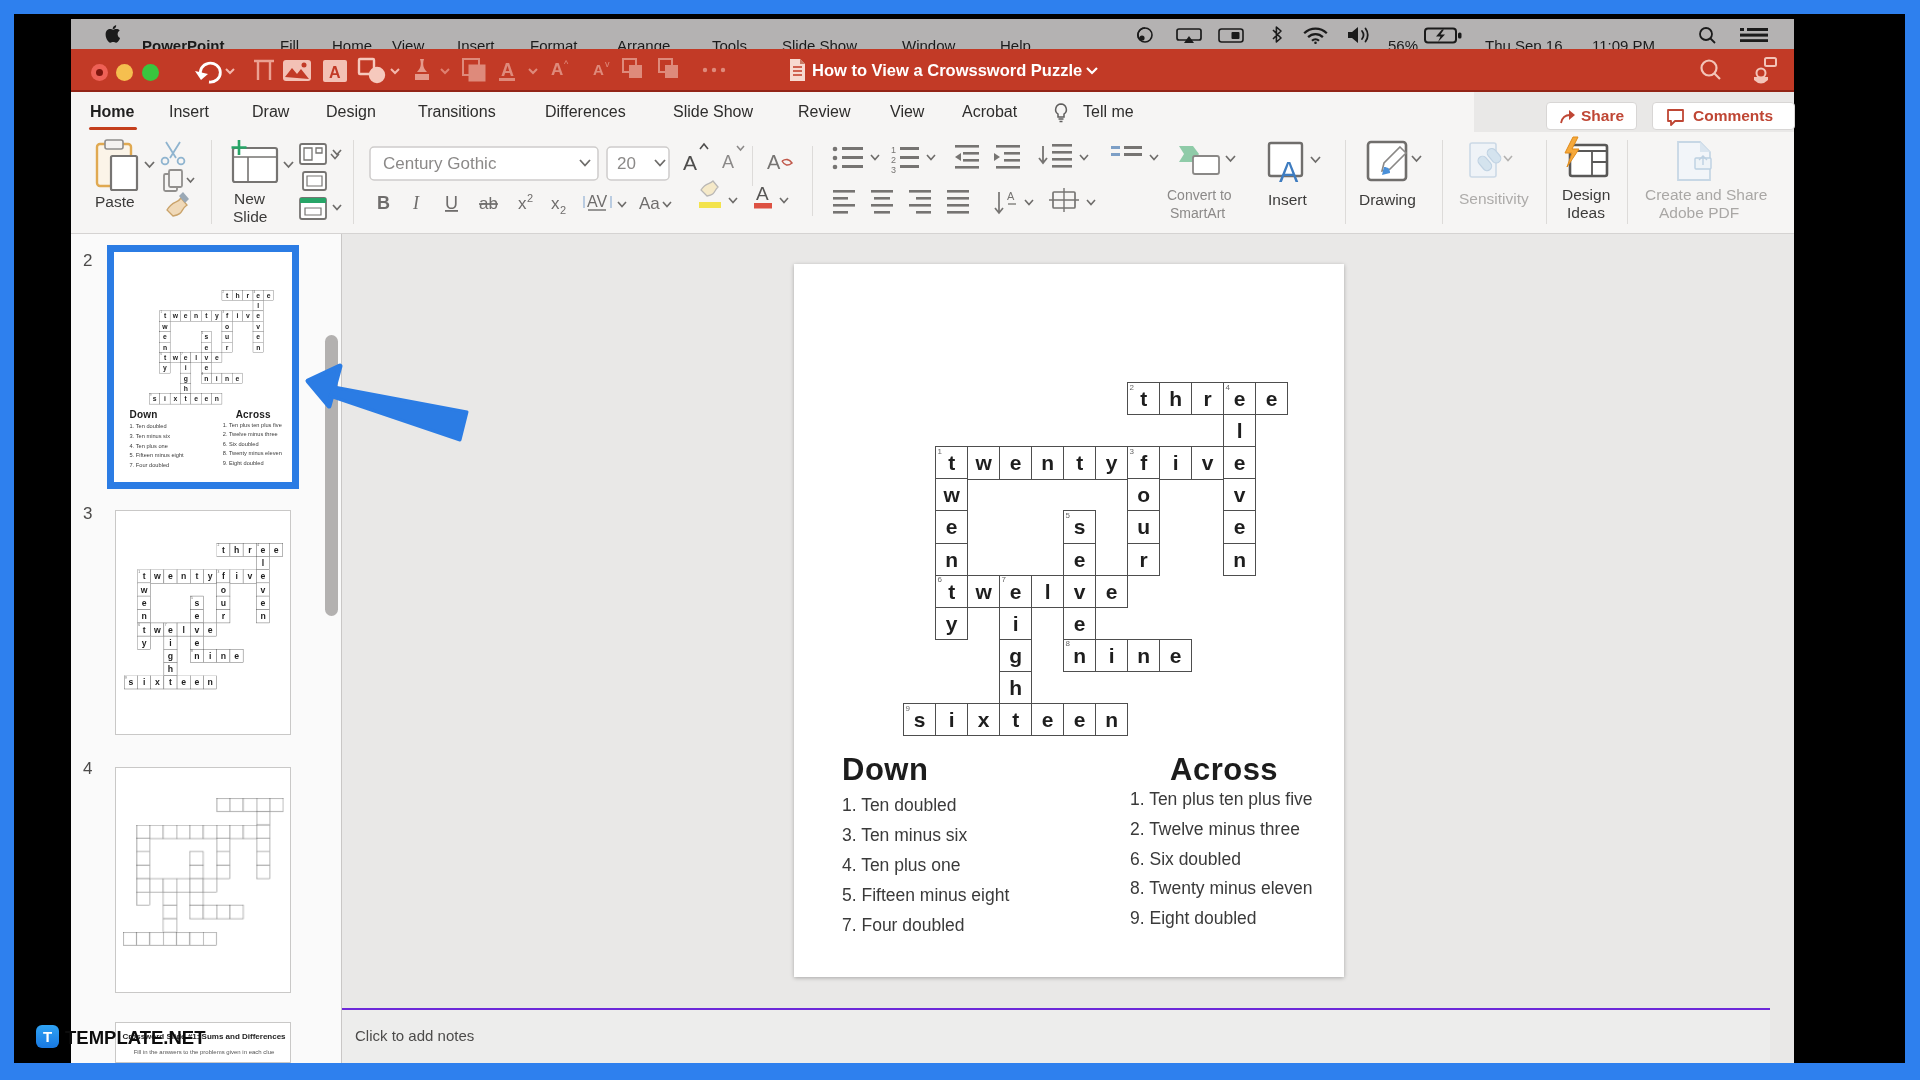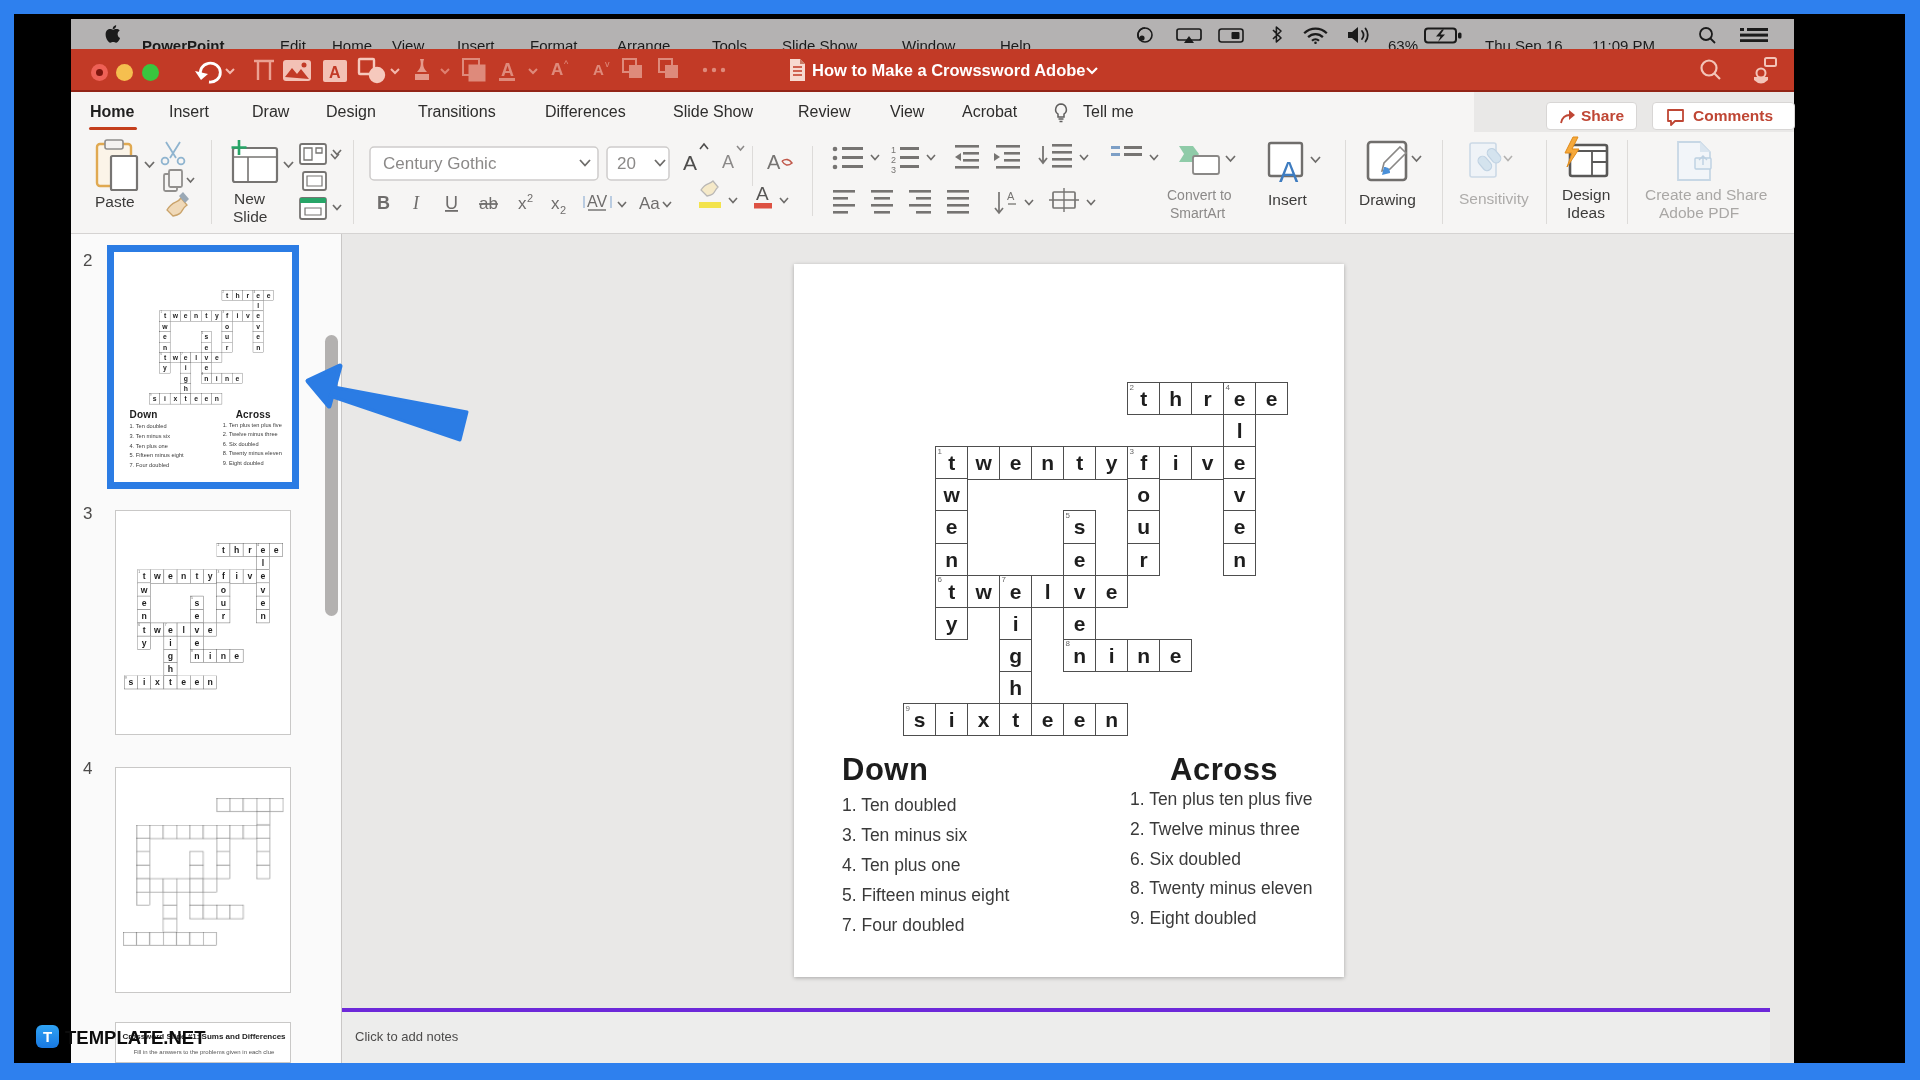--- a/index.html
+++ b/index.html
@@ -16,21 +16,21 @@
 
 #tabs{position:absolute;left:71px;top:92px;width:1403px;height:40px;background:#f6f5f4;color:#2e2d2c;font-size:16px}
 #tabs span{position:absolute;top:11px;white-space:nowrap}
 #homeu{position:absolute;left:18px;top:35px;width:48px;height:3px;background:#c43e1c;border-radius:2px}
 .btn{position:absolute;top:10px;height:28px;background:#fff;border:1px solid #d8d6d5;border-radius:4px;color:#bf4634;font-size:15.5px;font-weight:700;line-height:26px;white-space:nowrap}
 
 #toolbar{position:absolute;left:71px;top:132px;width:1723px;height:102px;background:#f6f5f4;border-bottom:1px solid #d5d3d2}
 
 #content{position:absolute;left:342px;top:234px;width:1452px;height:774px;background:#e9e8e7}
 #pane{position:absolute;left:71px;top:234px;width:271px;height:829px;background:#fafafa;border-right:1px solid #c9c7c6}
-#notes{position:absolute;left:342px;top:1008px;width:1428px;height:55px;background:#ededec;border-top:4px solid #6d28d9;color:#4c4b4a;font-size:13px}
+#notes{position:absolute;left:342px;top:1008px;width:1428px;height:55px;background:#ededec;border-top:2px solid #6d28d9;color:#4c4b4a;font-size:15px}
 
 #slide{position:absolute;left:794px;top:264px;width:550px;height:713px;background:#fff;box-shadow:0 1px 4px rgba(0,0,0,.28)}
 .slidebox{position:relative;width:550px;height:713px;background:#fff}
 .grid{position:absolute}
 .cl{position:absolute;width:33.3px;height:33.4px;border:1.5px solid #4e4e4e;background:#fff;text-align:center;font-size:21px;font-weight:700;color:#1e1e1e;line-height:31px}
 .cl i{position:absolute;left:1.5px;top:0.5px;font-style:normal;font-weight:400;font-size:8px;color:#666;line-height:8px}
 .chead{position:absolute;font-size:31px;font-weight:700;color:#1c1c1c;letter-spacing:.5px}
 .clue{position:absolute;font-size:17.5px;color:#3a3a3a;white-space:nowrap}
 
 .thnum{position:absolute;left:83px;font-size:17px;color:#4c4b4a}
@@ -44,21 +44,21 @@
 </style></head>
 <body>
 <div id="black"></div>
 <div id="shotbg" class="abs" style="left:71px;top:19px;width:1723px;height:1044px;background:#e9e8e7"></div>
 
 <div id="menubar">
   <svg class="abs" style="left:33px;top:5px" width="17" height="20" viewBox="0 0 15 18">
       <path fill="#1b1b1b" d="M10.8 4.6c-.9 0-2 .6-2.7.6-.7 0-1.7-.6-2.8-.6C3.4 4.6 1.3 6.2 1.3 9.4c0 2 .8 4.1 1.7 5.5.8 1.1 1.5 2 2.5 2 1 0 1.4-.6 2.6-.6 1.2 0 1.5.6 2.6.6s1.8-1 2.5-2c.8-1.1 1.1-2.2 1.1-2.3 0 0-2.2-.9-2.2-3.4 0-2.2 1.8-3.2 1.9-3.3-1-1.5-2.6-1.3-3.2-1.3zM10 3.5c.5-.6.9-1.5.8-2.4-.8 0-1.7.5-2.3 1.2-.5.6-.9 1.5-.8 2.3.9.1 1.8-.5 2.3-1.1z"></path>
     </svg>
   <span style="left:71px;font-weight:700">PowerPoint</span>
-  <span style="left:209px">Edit</span>
+  <span style="left:209px">Fill</span>
   <span style="left:261px">Home</span>
   <span style="left:321px">View</span>
   <span style="left:386px">Insert</span>
   <span style="left:459px">Format</span>
   <span style="left:546px">Arrange</span>
   <span style="left:641px">Tools</span>
   <span style="left:711px">Slide Show</span>
   <span style="left:831px">Window</span>
   <span style="left:929px">Help</span>
   <svg class="abs" style="left:1065px;top:7px" width="18" height="18" viewBox="0 0 18 18">
@@ -80,21 +80,21 @@
   <svg class="abs" style="left:1231px;top:8px" width="27" height="17" viewBox="0 0 27 17">
       <path d="M2.2 6.2a16 16 0 0 1 22.6 0" fill="none" stroke="#1b1b1b" stroke-width="2.2"></path>
       <path d="M6.1 10.1a10.5 10.5 0 0 1 14.8 0" fill="none" stroke="#1b1b1b" stroke-width="2.2"></path>
       <path d="M10 13.7a5 5 0 0 1 7 0" fill="none" stroke="#1b1b1b" stroke-width="2.2"></path>
       <circle cx="13.5" cy="15.8" r="1.3" fill="#1b1b1b"></circle>
     </svg>
   <svg class="abs" style="left:1275px;top:7px" width="28" height="18" viewBox="0 0 28 18">
       <path d="M2 6h4l6-5v16l-6-5H2z" fill="#1b1b1b"></path>
       <path d="M16 5a6.5 6.5 0 0 1 0 8M19.5 2.5a10.5 10.5 0 0 1 0 13" fill="none" stroke="#1b1b1b" stroke-width="1.8" stroke-linecap="round"></path>
     </svg>
-  <span style="left:1317px">63%</span>
+  <span style="left:1317px">56%</span>
   <svg class="abs" style="left:1353px;top:8px" width="38" height="17" viewBox="0 0 38 17">
       <rect x="1" y="1.5" width="31" height="14" rx="3" fill="none" stroke="#1b1b1b" stroke-width="2"></rect>
       <rect x="34" y="5.5" width="3.5" height="6" rx="1.5" fill="#1b1b1b"></rect>
       <path d="M18 2.5l-6 7h4.5l-2.5 5.5 7-7.5h-4.5l3.5-5z" fill="#1b1b1b"></path>
     </svg>
   <span style="left:1414px">Thu Sep 16</span>
   <span style="left:1521px">11:09 PM</span>
   <svg class="abs" style="left:1627px;top:7px" width="19" height="19" viewBox="0 0 19 19">
       <circle cx="8" cy="8" r="6" fill="none" stroke="#1b1b1b" stroke-width="1.8"></circle>
       <path d="M12.5 12.5l4.5 4.5" stroke="#1b1b1b" stroke-width="1.8"></path>
@@ -167,21 +167,21 @@
     <g stroke="#f3c4b8" stroke-width="2.2" fill="none">
       <circle cx="1638" cy="19" r="7.5"></circle>
         <path d="M1643.5 24.5 l5.5 5.5"></path>
     </g>
     <g stroke="#f3c4b8" stroke-width="2" fill="none">
       <circle cx="1690" cy="24" r="4.5"></circle>
         <rect x="1694" y="9" width="11" height="8" rx="1.5"></rect>
         <path d="M1683 31 q7 7 14 0 v-3 h-14 z" fill="#f3c4b8" stroke="none"></path>
     </g>
   </svg>
-  <div id="rtitle">How to Make a Crowssword Adobe</div>
+  <div id="rtitle">How to View a Crowssword Puzzle</div>
 </div>
 
 <div id="tabs">
   <span style="left:19px;font-weight:700;color:#1f1f1f">Home</span>
   <span style="left:98px">Insert</span>
   <span style="left:181px">Draw</span>
   <span style="left:255px">Design</span>
   <span style="left:347px">Transitions</span>
   <span style="left:474px">Differences</span>
   <span style="left:602px">Slide Show</span>

